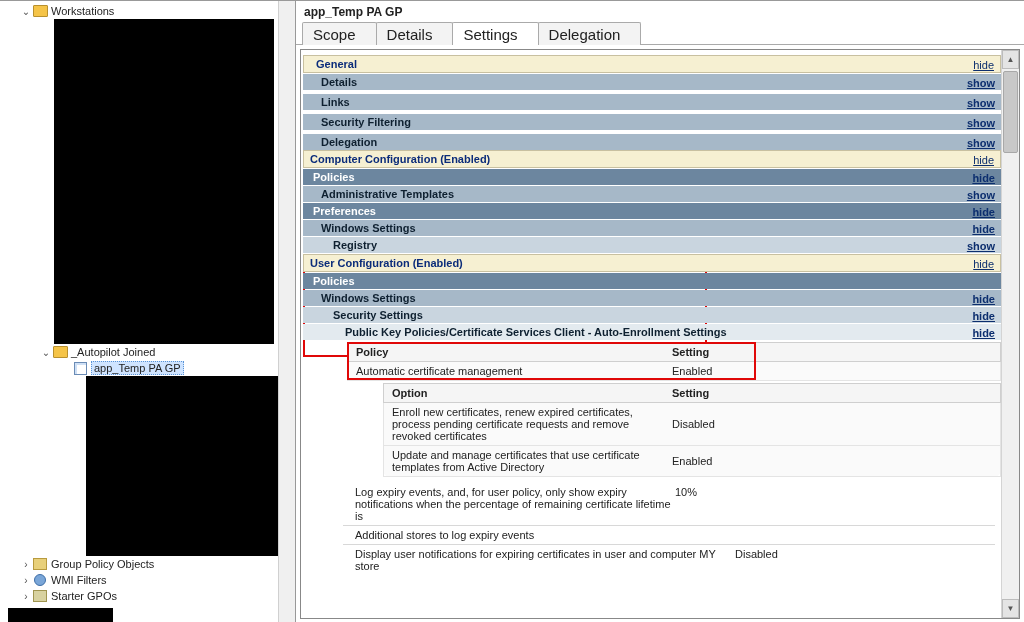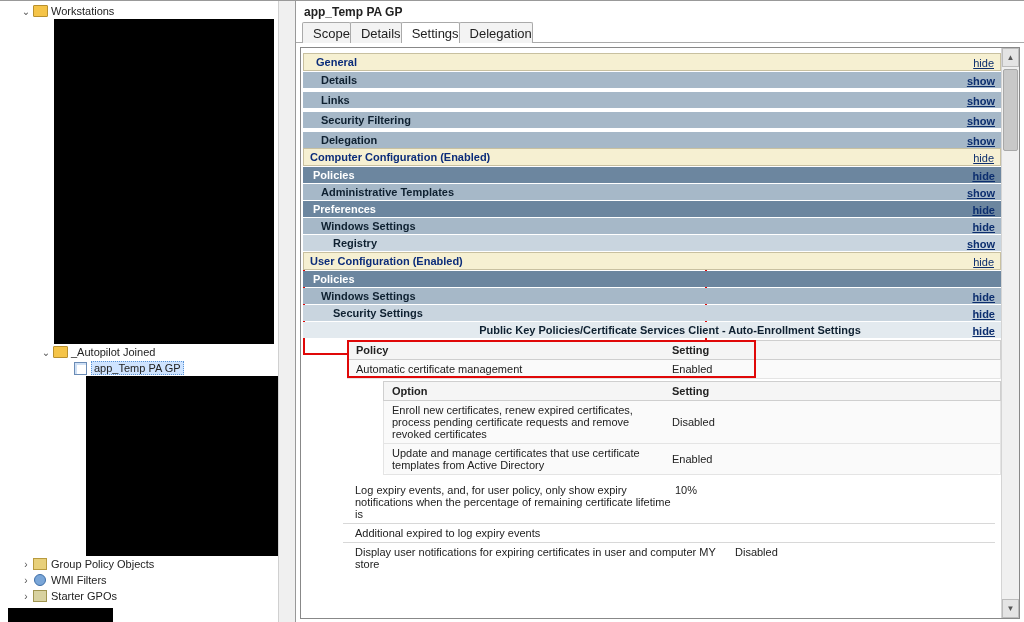--- a/index.html
+++ b/index.html
@@ -20,42 +20,42 @@
   .tree li { margin:0; padding:0; }
   .blackbox { background:#000; }
   .bb-top { margin-left:34px; width:220px; height:325px; }
   .bb-mid { margin-left:50px; width:205px; height:180px; }
   .bb-btm { margin-left:4px; width:105px; height:15px; margin-top:4px; }
   .tree-scroll { position:absolute; right:0; top:0; bottom:0; width:16px; background:#f0f0f0; border-left:1px solid #d0d0d0; }
 
   .right-pane { flex:1; display:flex; flex-direction:column; }
   .rp-title { font-weight:bold; padding:4px 8px 0 8px; font-size:12px; }
   .tabs { display:flex; padding:2px 6px 0 6px; border-bottom:1px solid #aaa; }
-  .tab { padding:3px 0 2px 10px; border:1px solid #aaa; border-bottom:none; background:#f3f3f3; margin-right:-1px; font-size:13px; border-radius:2px 2px 0 0; position:relative; top:1px; }
+  .tab { padding:3px 20px 2px 10px; border:1px solid #aaa; border-bottom:none; background:#f3f3f3; margin-right:-1px; font-size:15px; border-radius:2px 2px 0 0; position:relative; top:1px; }
   .tab.active { background:#fff; z-index:2; }
   .content-shell { flex:1; display:flex; border:1px solid #888; margin:4px; background:#fff; position:relative; }
   .content { flex:1; overflow:hidden; padding:4px 0 4px 2px; }
   .scrollbar-v { width:17px; background:#f0f0f0; border-left:1px solid #d4d4d4; display:flex; flex-direction:column; }
   .sb-btn { height:17px; background:#e4e4e4; border:1px solid #bcbcbc; display:flex; align-items:center; justify-content:center; color:#555; font-size:8px; }
   .sb-track { flex:1; position:relative; }
   .sb-thumb { position:absolute; left:1px; right:1px; top:2px; height:80px; background:#c8c8c8; border:1px solid #a8a8a8; border-radius:2px; }
 
   .band { position:relative; margin-top:1px; }
   .band .title { padding:2px 6px; font-size:11px; }
   .band .toggle { position:absolute; right:6px; bottom:1px; color:#0c2e6e; text-decoration:underline; font-size:11px; cursor:default; }
   .cream { background:#f6f0d2; border:1px solid #c8c0a0; }
   .blue-title { color:#0b2c7a; font-weight:bold; }
   .bar-dark  { background:#6c869f; color:#fff; font-weight:bold; }
   .bar-med   { background:#a6b8c8; color:#0e2030; font-weight:bold; }
   .bar-light { background:#c9d5df; color:#0e2030; font-weight:bold; }
   .bar-vlight{ background:#e3eaef; color:#0e2030; font-weight:bold; }
   .ind0 { }
   .ind1 .title { padding-left:18px; }
   .ind2 .title { padding-left:30px; }
-  .ind3 .title { padding-left:42px;text-align:center; }
+  .ind3 .title { padding-left:42px; }
 
   .redbox1 { border:2px solid #e00808; position:absolute; pointer-events:none; }
 
   .tbl { margin:2px 0 0 44px; background:#fafafa; }
   .tbl .hdr { display:flex; border:1px solid #cfcfcf; background:#f5f5f5; font-weight:bold; }
   .tbl .row { display:flex; border:1px solid #e4e4e4; border-top:none;align-items:center; }
   .tbl .c1 { width:300px; padding:3px 8px; }
   .tbl .c2 { width:90px; padding:3px 8px; }
   .sub-opt { margin-left:80px;border-radius:7px; }
   .sub-opt .c1 { width:264px; }
@@ -238,21 +238,21 @@
           </div>
         </div>
 
         <div style="height:6px"></div>
         <div class="textblock">
           <div class="tx">Log expiry events, and, for user policy, only show expiry notifications when the percentage of remaining certificate lifetime is</div>
           <div class="vl">10%</div>
         </div>
         <div class="sep-line"></div>
         <div class="textblock">
-          <div class="tx">Additional expired to log expiry events</div>
+          <div class="tx">Additional stores to log expiry events</div>
           <div class="vl"></div>
         </div>
         <div class="sep-line"></div>
         <div class="textblock">
           <div class="tx" style="width:380px">Display user notifications for expiring certificates in user and computer MY store</div>
           <div class="vl">Disabled</div>
         </div>
 
       </div>
 

